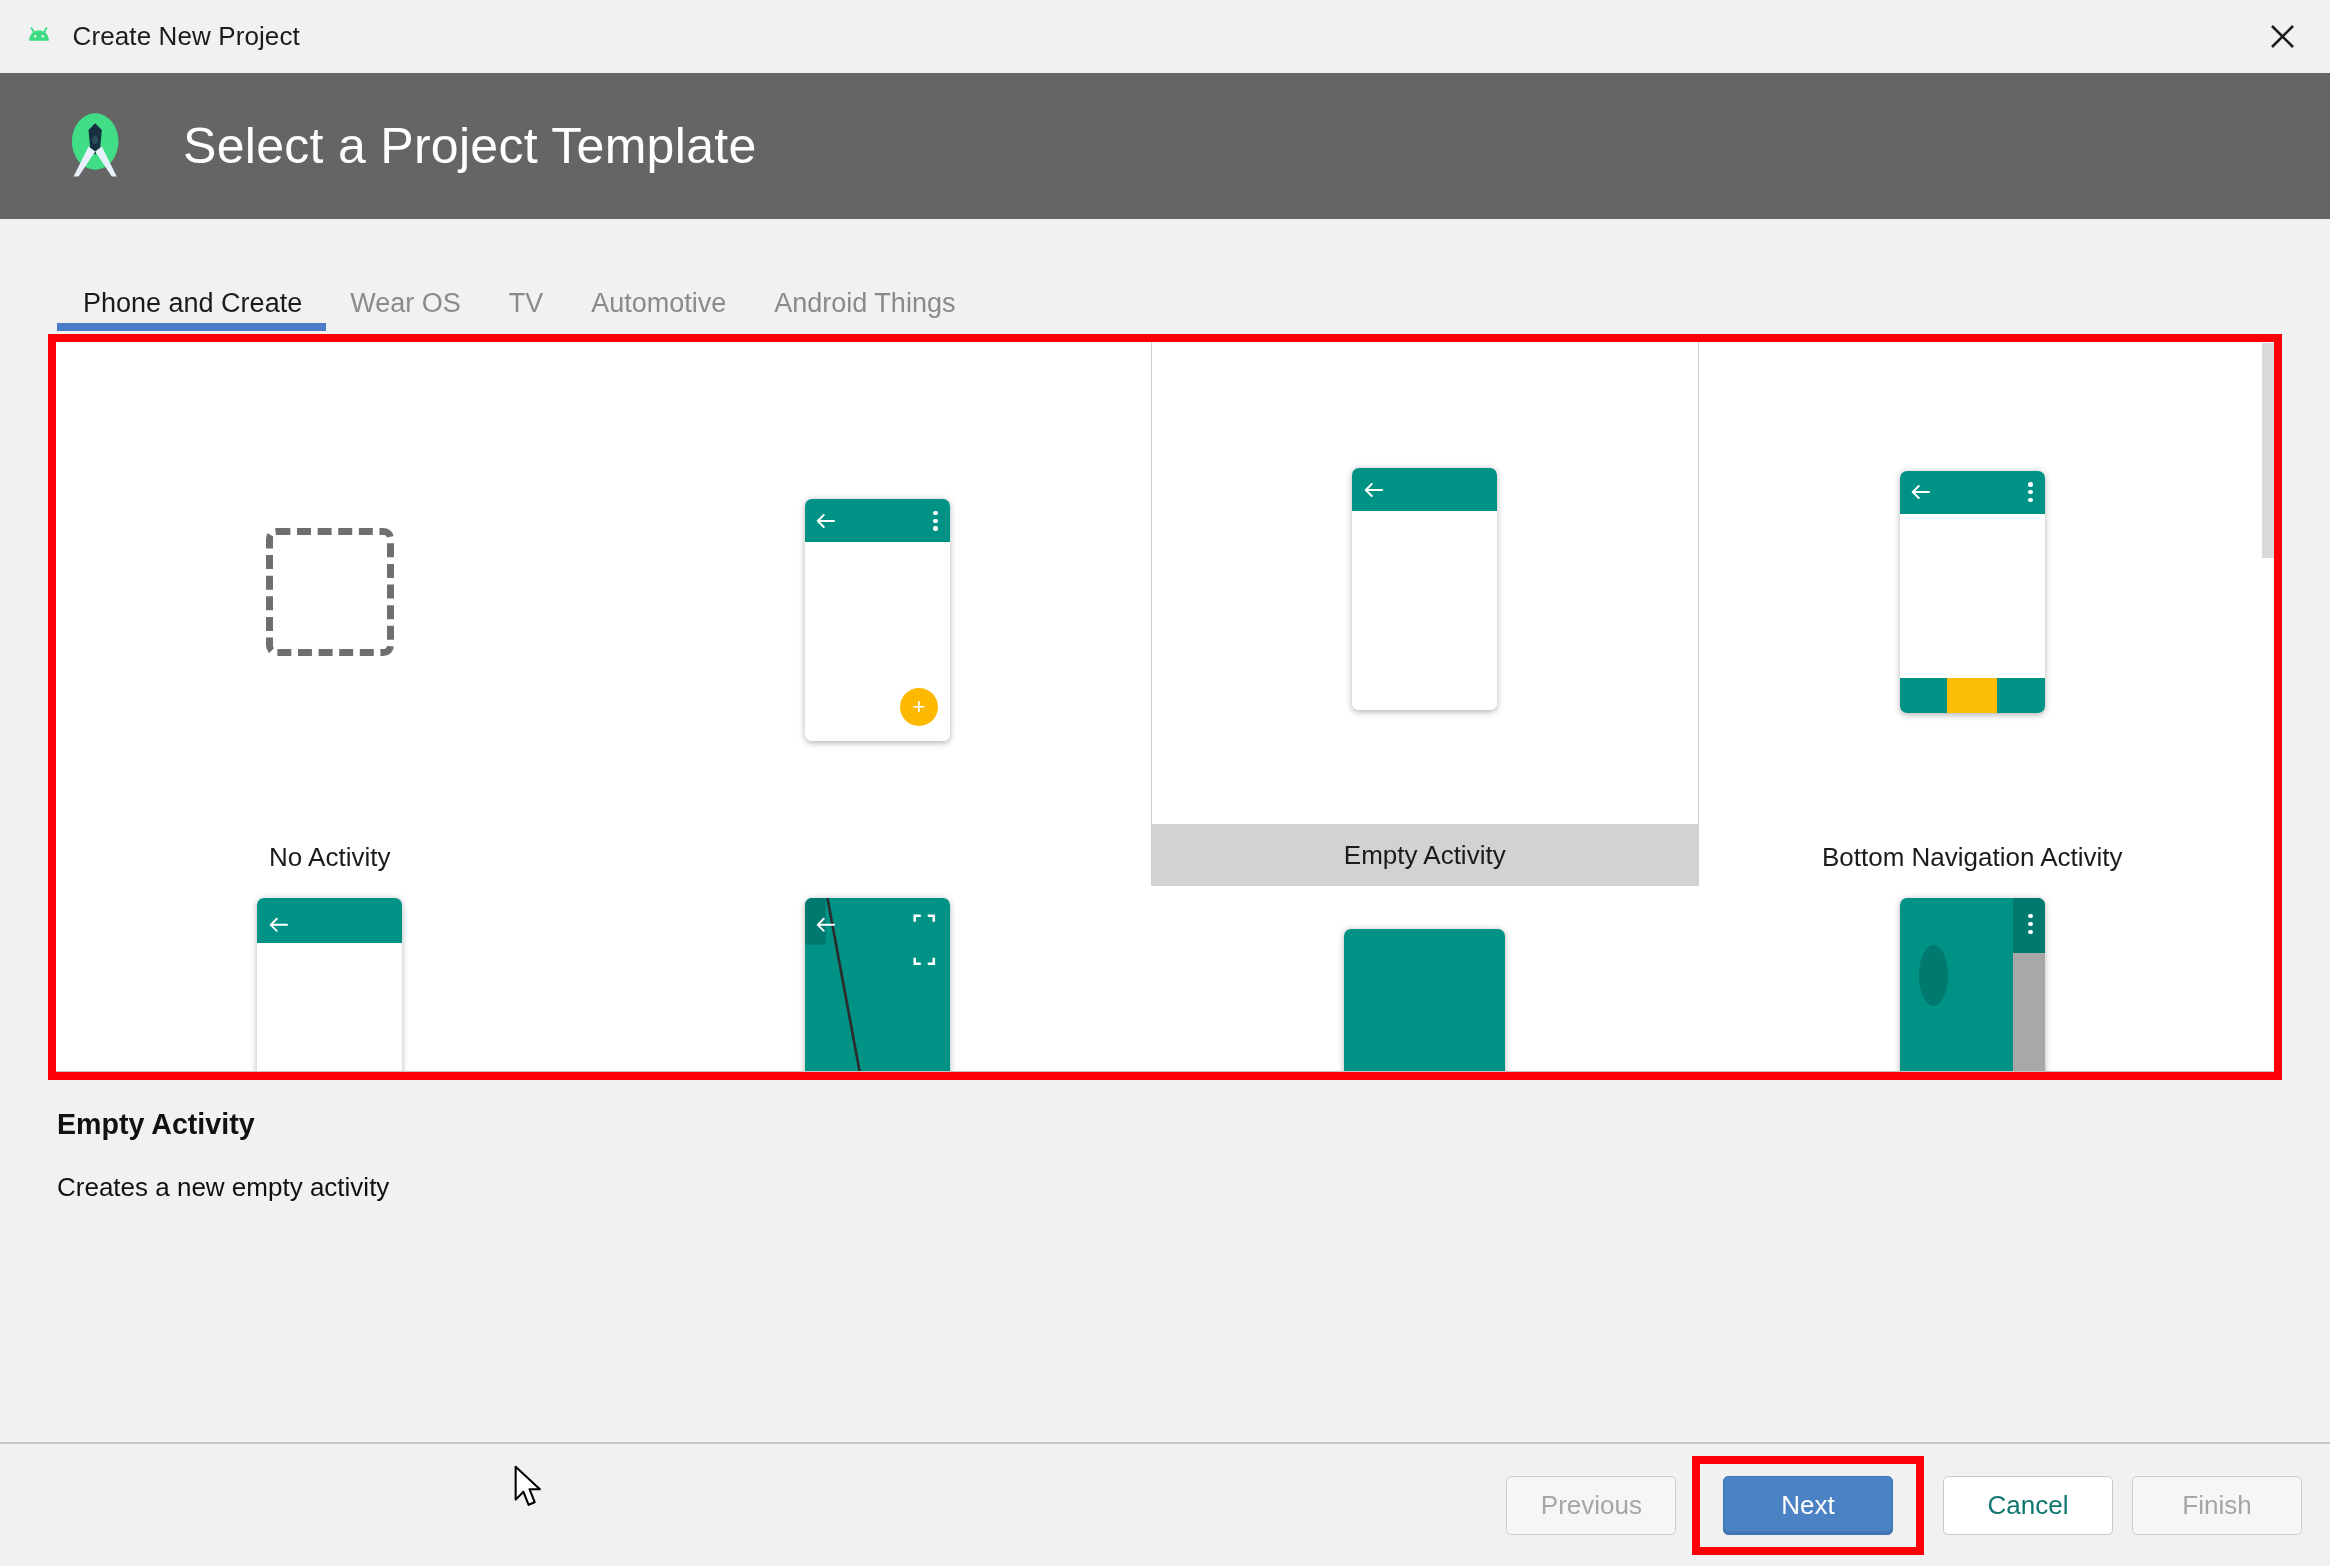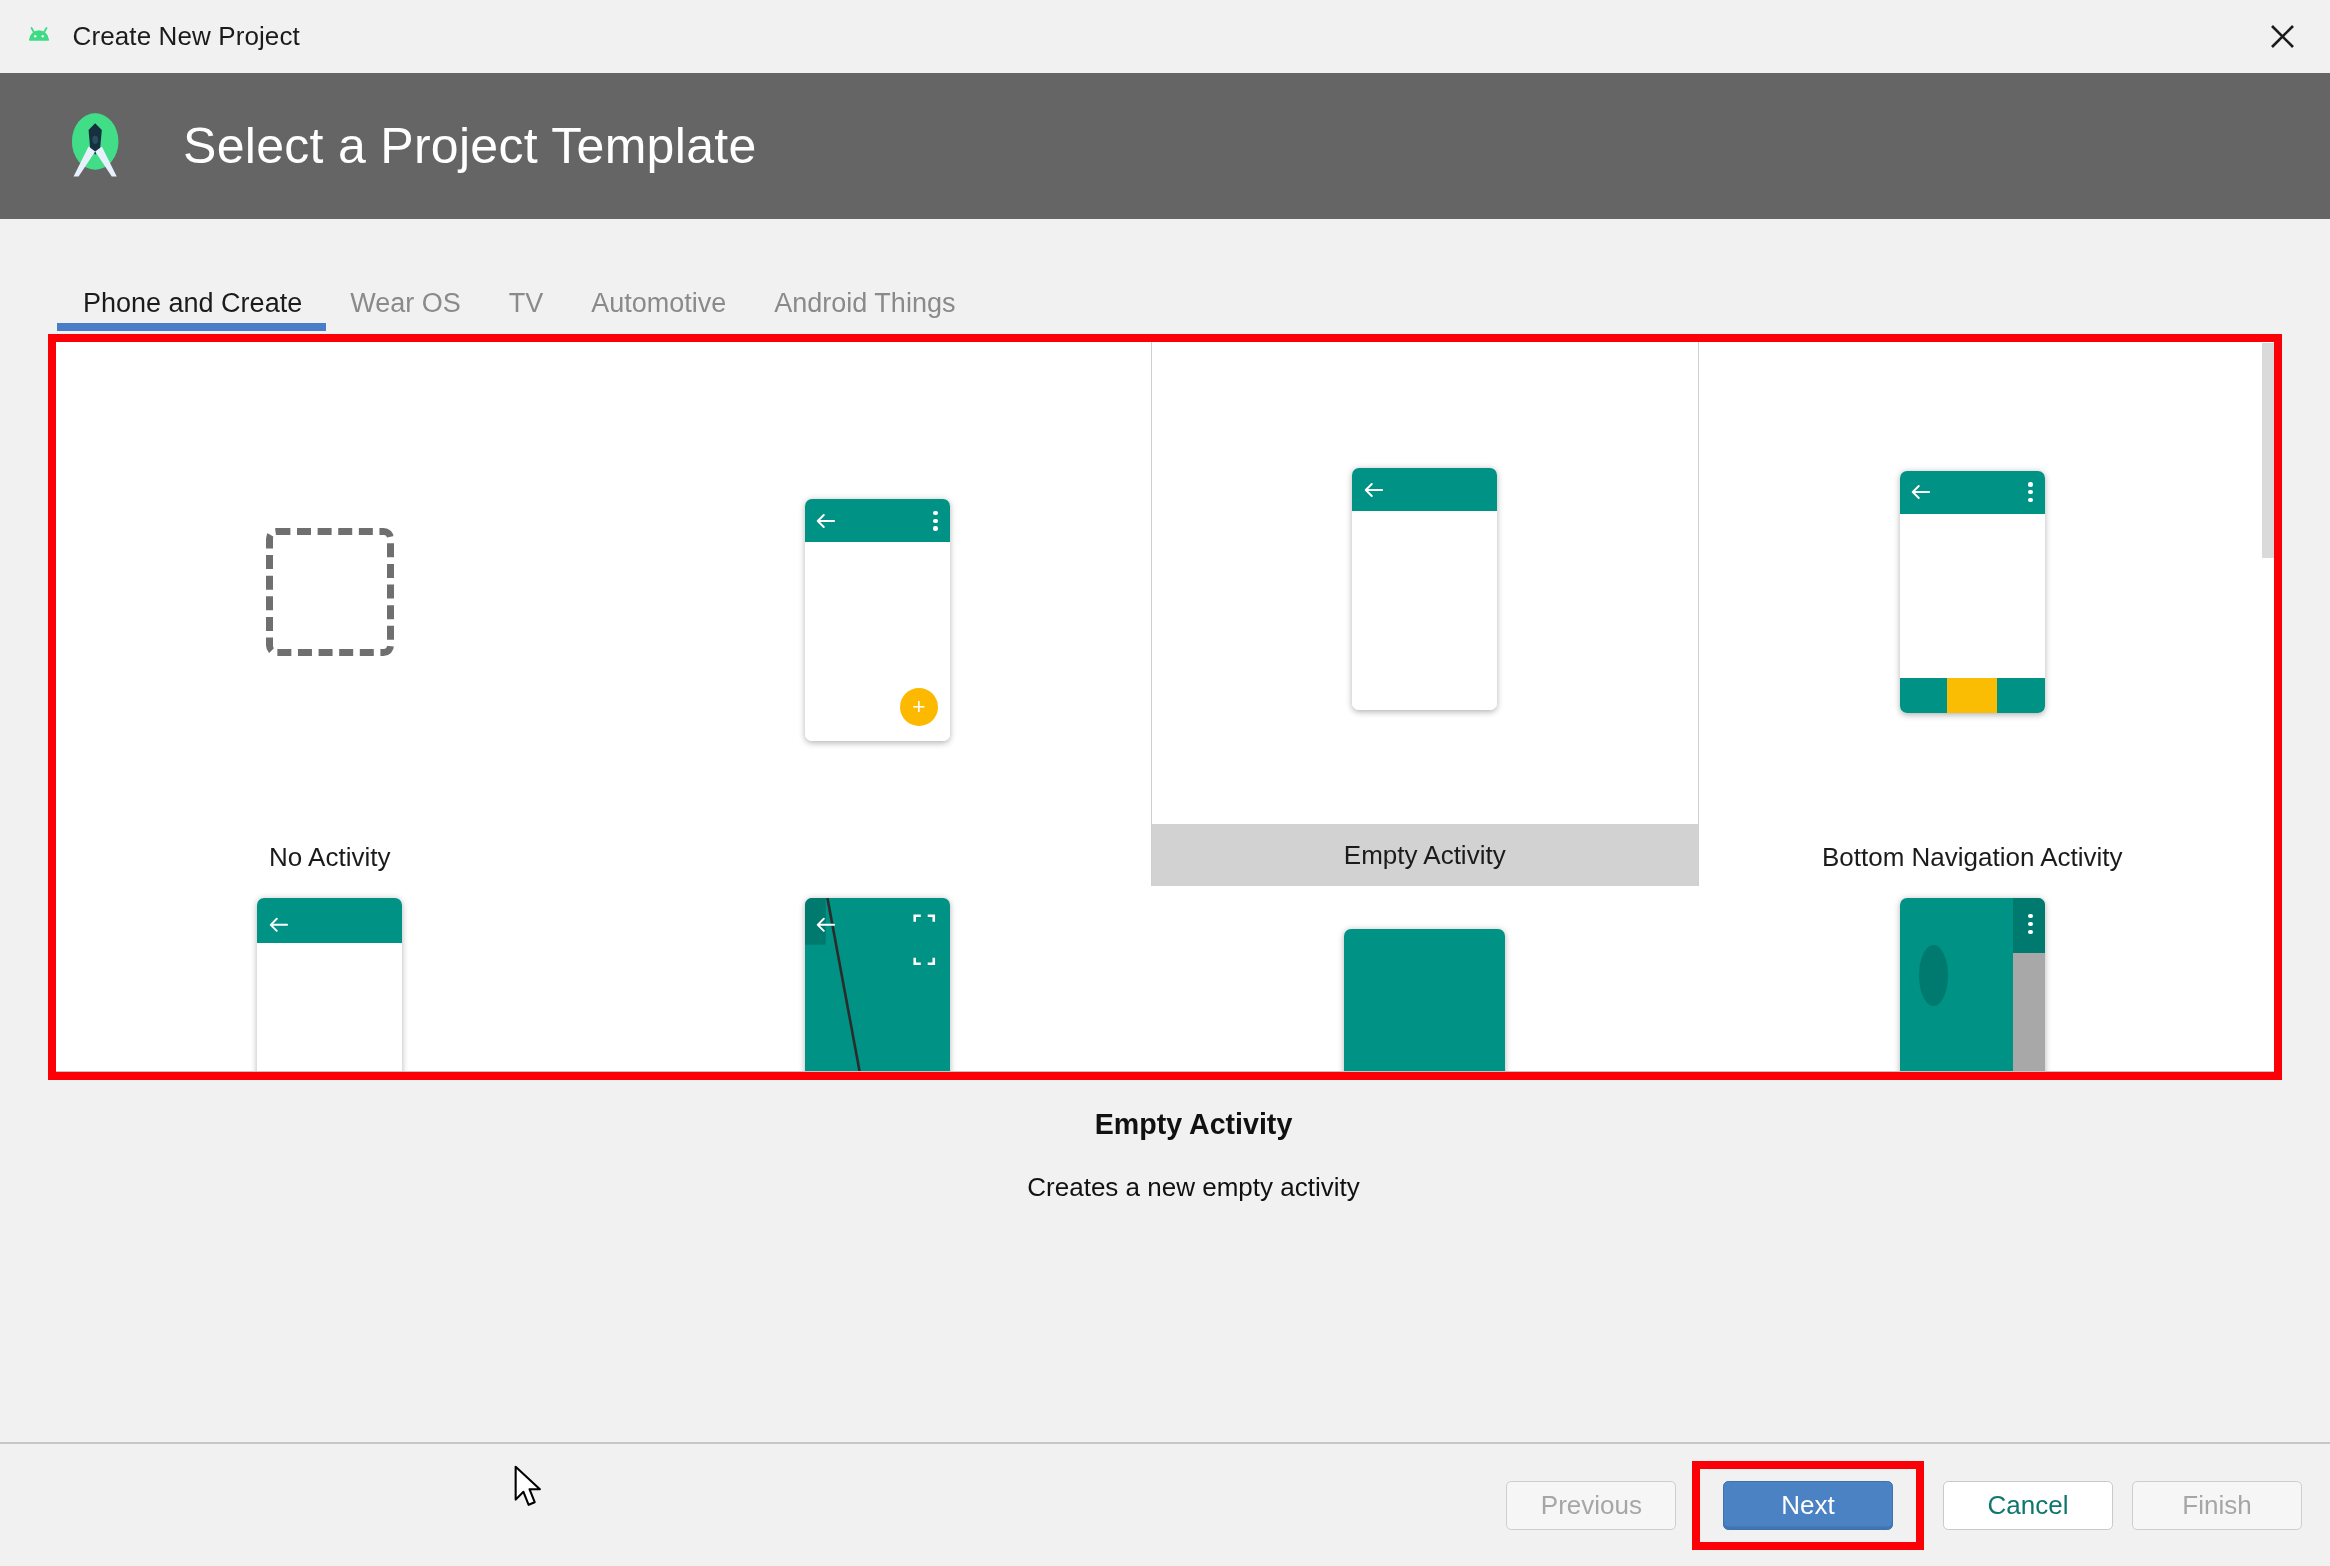--- a/index.html
+++ b/index.html
@@ -14,21 +14,20 @@
     overflow: hidden;
     position: relative;
   }
 
   #app {
     position: absolute;
     inset: 0;
     background: #f1f1f1;
     display: flex;
     flex-direction: column;
-    text-align: center;
   }
 
   
   .titlebar {
     height: 73px;
     flex: 0 0 73px;
     background: #f1f1f1;
     display: flex;
     align-items: center;
     padding: 0 0 0 21px;
@@ -364,21 +363,21 @@
     height: 125px;
     border-top: 2.6px solid #c6c6c6;
     background: #f1f1f1;
     display: flex;
     align-items: center;
     justify-content: flex-end;
     padding-right: 28px;
     box-sizing: border-box;
   }
   .btn {
-    height: 49px;
+    height: 59px;
     min-width: 170px;
     border-radius: 5.2px;
     font-size: 26px;
     display: flex;
     align-items: center;
     justify-content: center;
     box-sizing: border-box;
     margin-left: 19px;
     border: 0.9px solid #cdcdcd;
     background: #f6f6f6;

